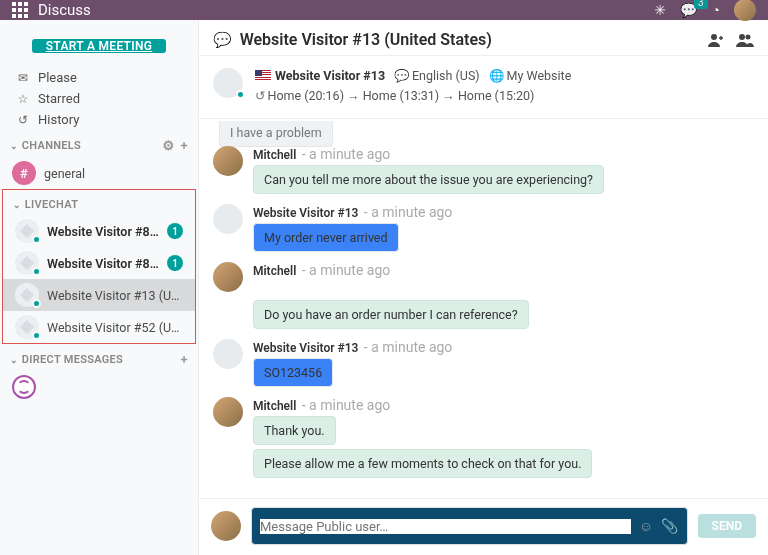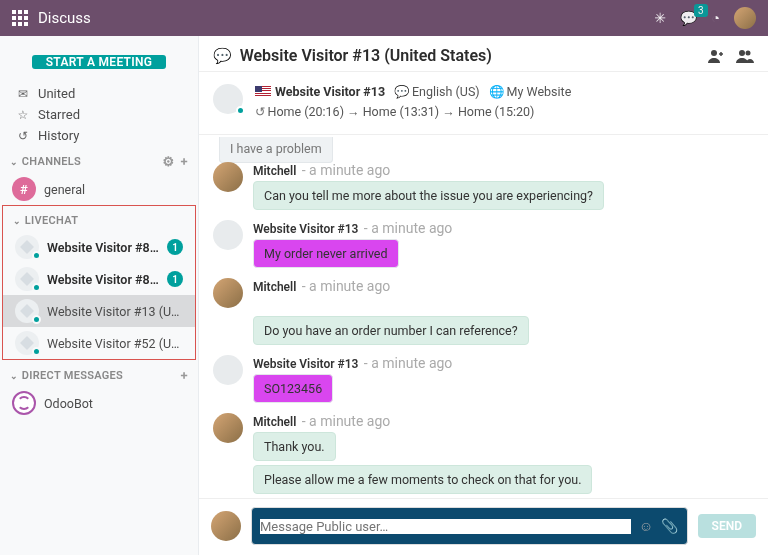--- a/index.html
+++ b/index.html
@@ -1,28 +1,28 @@
 <!DOCTYPE html>
 <html><head>
 <meta charset="utf-8">
 <style>
 * { box-sizing: border-box; margin: 0; padding: 0; font-family: -apple-system, BlinkMacSystemFont, "Segoe UI", Roboto, sans-serif; }
 body { width: 768px; height: 555px; overflow: hidden; background: #fff; display: flex; flex-direction: column; }
-.topbar { height: 36px; background: #6c4e6b; color: #fff; display: flex; align-items: center; padding: 0 12px; flex-shrink:0;}
+.topbar { height: 20px; background: #6c4e6b; color: #fff; display: flex; align-items: center; padding: 0 12px; flex-shrink:0;}
 .topbar .apps { width: 16px; height:16px; margin-right:10px; display:grid; grid-template-columns:repeat(3,4px); grid-template-rows:repeat(3,4px); gap:2px;}
 .topbar .apps i{background:#fff;}
 .topbar .title{font-size:15px;}
 .topbar .spacer{flex:1;}
 .topbar .ico{margin-left:14px; font-size:14px; opacity:.9; position:relative; cursor:pointer;}
 .topbar .badge{position:absolute; top:-6px; right:-10px; background:#00a09d; color:#fff; font-size:10px; padding:0 4px; border-radius:3px; line-height:13px;}
 .topbar .avatar-sm{width:22px;height:22px;border-radius:50%;background:linear-gradient(135deg,#d4a574,#8b6f47);margin-left:14px;}
 .layout{flex:1; display:flex; min-height:0;}
 .sidebar{width:199px; background:#f8f9fa; border-right:1px solid #e9ecef; display:flex; flex-direction:column; font-size:13px; color:#4c4c4c; overflow-y:auto; padding-bottom:8px;}
 .meeting-wrap{padding:18px 0 14px; text-align:center;}
-.meeting-btn{background:#00a09d; color:#fff; border:none; padding:0 14px; font-size:12px; font-weight:600; letter-spacing:.3px; border-radius:3px; cursor:pointer;}
+.meeting-btn{background:#00a09d; color:#fff; border:none; padding:0 14px; font-size:12px; font-weight:600; letter-spacing:.3px; border-radius:3px; cursor:pointer;text-decoration:underline;}
 .nav-item{display:flex; align-items:center; padding:3px 16px; gap:8px; cursor:pointer; color:#4c4c4c;}
 .nav-item .ni{width:14px; text-align:center; font-size:12px; color:#666;}
 .section-head{display:flex; align-items:center; padding:8px 10px 4px; color:#888; font-size:11px; font-weight:600; letter-spacing:.3px;}
 .section-head .caret{margin-right:4px; font-size:9px;}
 .section-head .spacer{flex:1;}
 .section-head .tool{color:#999; margin-left:6px; font-size:13px; cursor:pointer;}
 .chan-item{display:flex; align-items:center; padding:4px 12px; gap:8px; cursor:pointer;}
 .chan-item.active{background:#d9dadc;}
 .hash-ico{width:24px;height:24px;border-radius:50%;background:#de6b9a;color:#fff;display:flex;align-items:center;justify-content:center;font-size:13px;font-weight:600;}
 .visitor-ava{width:24px;height:24px;border-radius:50%;background:#eceff1;display:flex;align-items:center;justify-content:center;position:relative;flex-shrink:0;}
@@ -51,21 +51,21 @@
 .messages{flex:1; overflow-y:auto; padding:6px 14px 2px;}
 .msg{display:flex; gap:10px; margin:6px 0 2px;}
 .msg .mava{width:30px;height:30px;border-radius:50%;background:#e8ebed;flex-shrink:0;}
 .msg.mitch .mava{background:linear-gradient(135deg,#d4a574,#8b6f47);}
 .msg .mbody{flex:1;min-width:0;}
 .msg .mhdr{font-size:12px;color:#333;margin-bottom:3px;}
 .msg .mhdr b{font-weight:600;}
 .msg .mtime{color:#aaa;font-size:14px;margin-left:2px;}
 .bubble{display:inline-block;padding:6px 10px;border-radius:4px;font-size:12.5px;color:#333;margin-bottom:4px;max-width:480px;}
 .bubble.green{background:#dcefe7;border:1px solid #cde6db;}
-.bubble.grey{background:#d946ef;border:1px solid #e3e7ea;}
+.bubble.grey{background:#3b82f6;border:1px solid #e3e7ea;}
 .trunc{color:#777;font-size:12.5px;padding-left:6px;margin-bottom:2px;}
 .composer{display:flex;align-items:center;gap:10px;padding:8px 12px 10px;border-top:1px solid #eee;}
 .composer .cava{width:30px;height:30px;border-radius:50%;background:linear-gradient(135deg,#d4a574,#8b6f47);flex-shrink:0;}
 .composer .input-wrap{flex:1;display:flex;align-items:center;border:1px solid #ddd;border-radius:4px;padding:0 8px;height:38px;background:#0c4a6e;}
 .composer input{flex:1;border:none;outline:none;font-size:13px;color:#333;}
 .composer .cico{color:#aaa;margin-left:8px;font-size:14px;cursor:pointer;}
 .send-btn{background:#b9e0df;color:#fff;border:none;padding:0 14px;height:24px;font-size:12px;font-weight:600;border-radius:4px;cursor:pointer;}
 svg{display:block;}
 </style>
 </head>
@@ -91,21 +91,21 @@
   <span class="avatar-sm"></span>
 </div>
 
 <div class="layout">
   <div class="sidebar">
     <div class="meeting-wrap">
       <button class="meeting-btn">START A MEETING</button>
     </div>
     <div class="nav-item">
         <span class="ni">✉</span>
-        <span>United</span>
+        <span>Please</span>
       </div>
     <div class="nav-item">
         <span class="ni">☆</span>
         <span>Starred</span>
       </div>
     <div class="nav-item">
         <span class="ni">↺</span>
         <span>History</span>
       </div>
 
@@ -155,21 +155,20 @@
     </div>
 
     <div class="section-head">
       <span class="caret">⌄</span>
       <span>DIRECT MESSAGES</span>
       <span class="spacer"></span>
       <span class="tool">+</span>
     </div>
     <div class="chan-item">
       <span class="odoobot-ava"></span>
-      <span class="label">OdooBot</span>
     </div>
   </div>
 
   <div class="main">
     <div class="thread-head">
       <span class="ci">💬</span>
       <h2>Website Visitor #13 (United States)</h2>
       <span class="hspacer"></span>
       <span class="hico">
           <svg width="16" height="14" viewBox="0 0 16 14">

